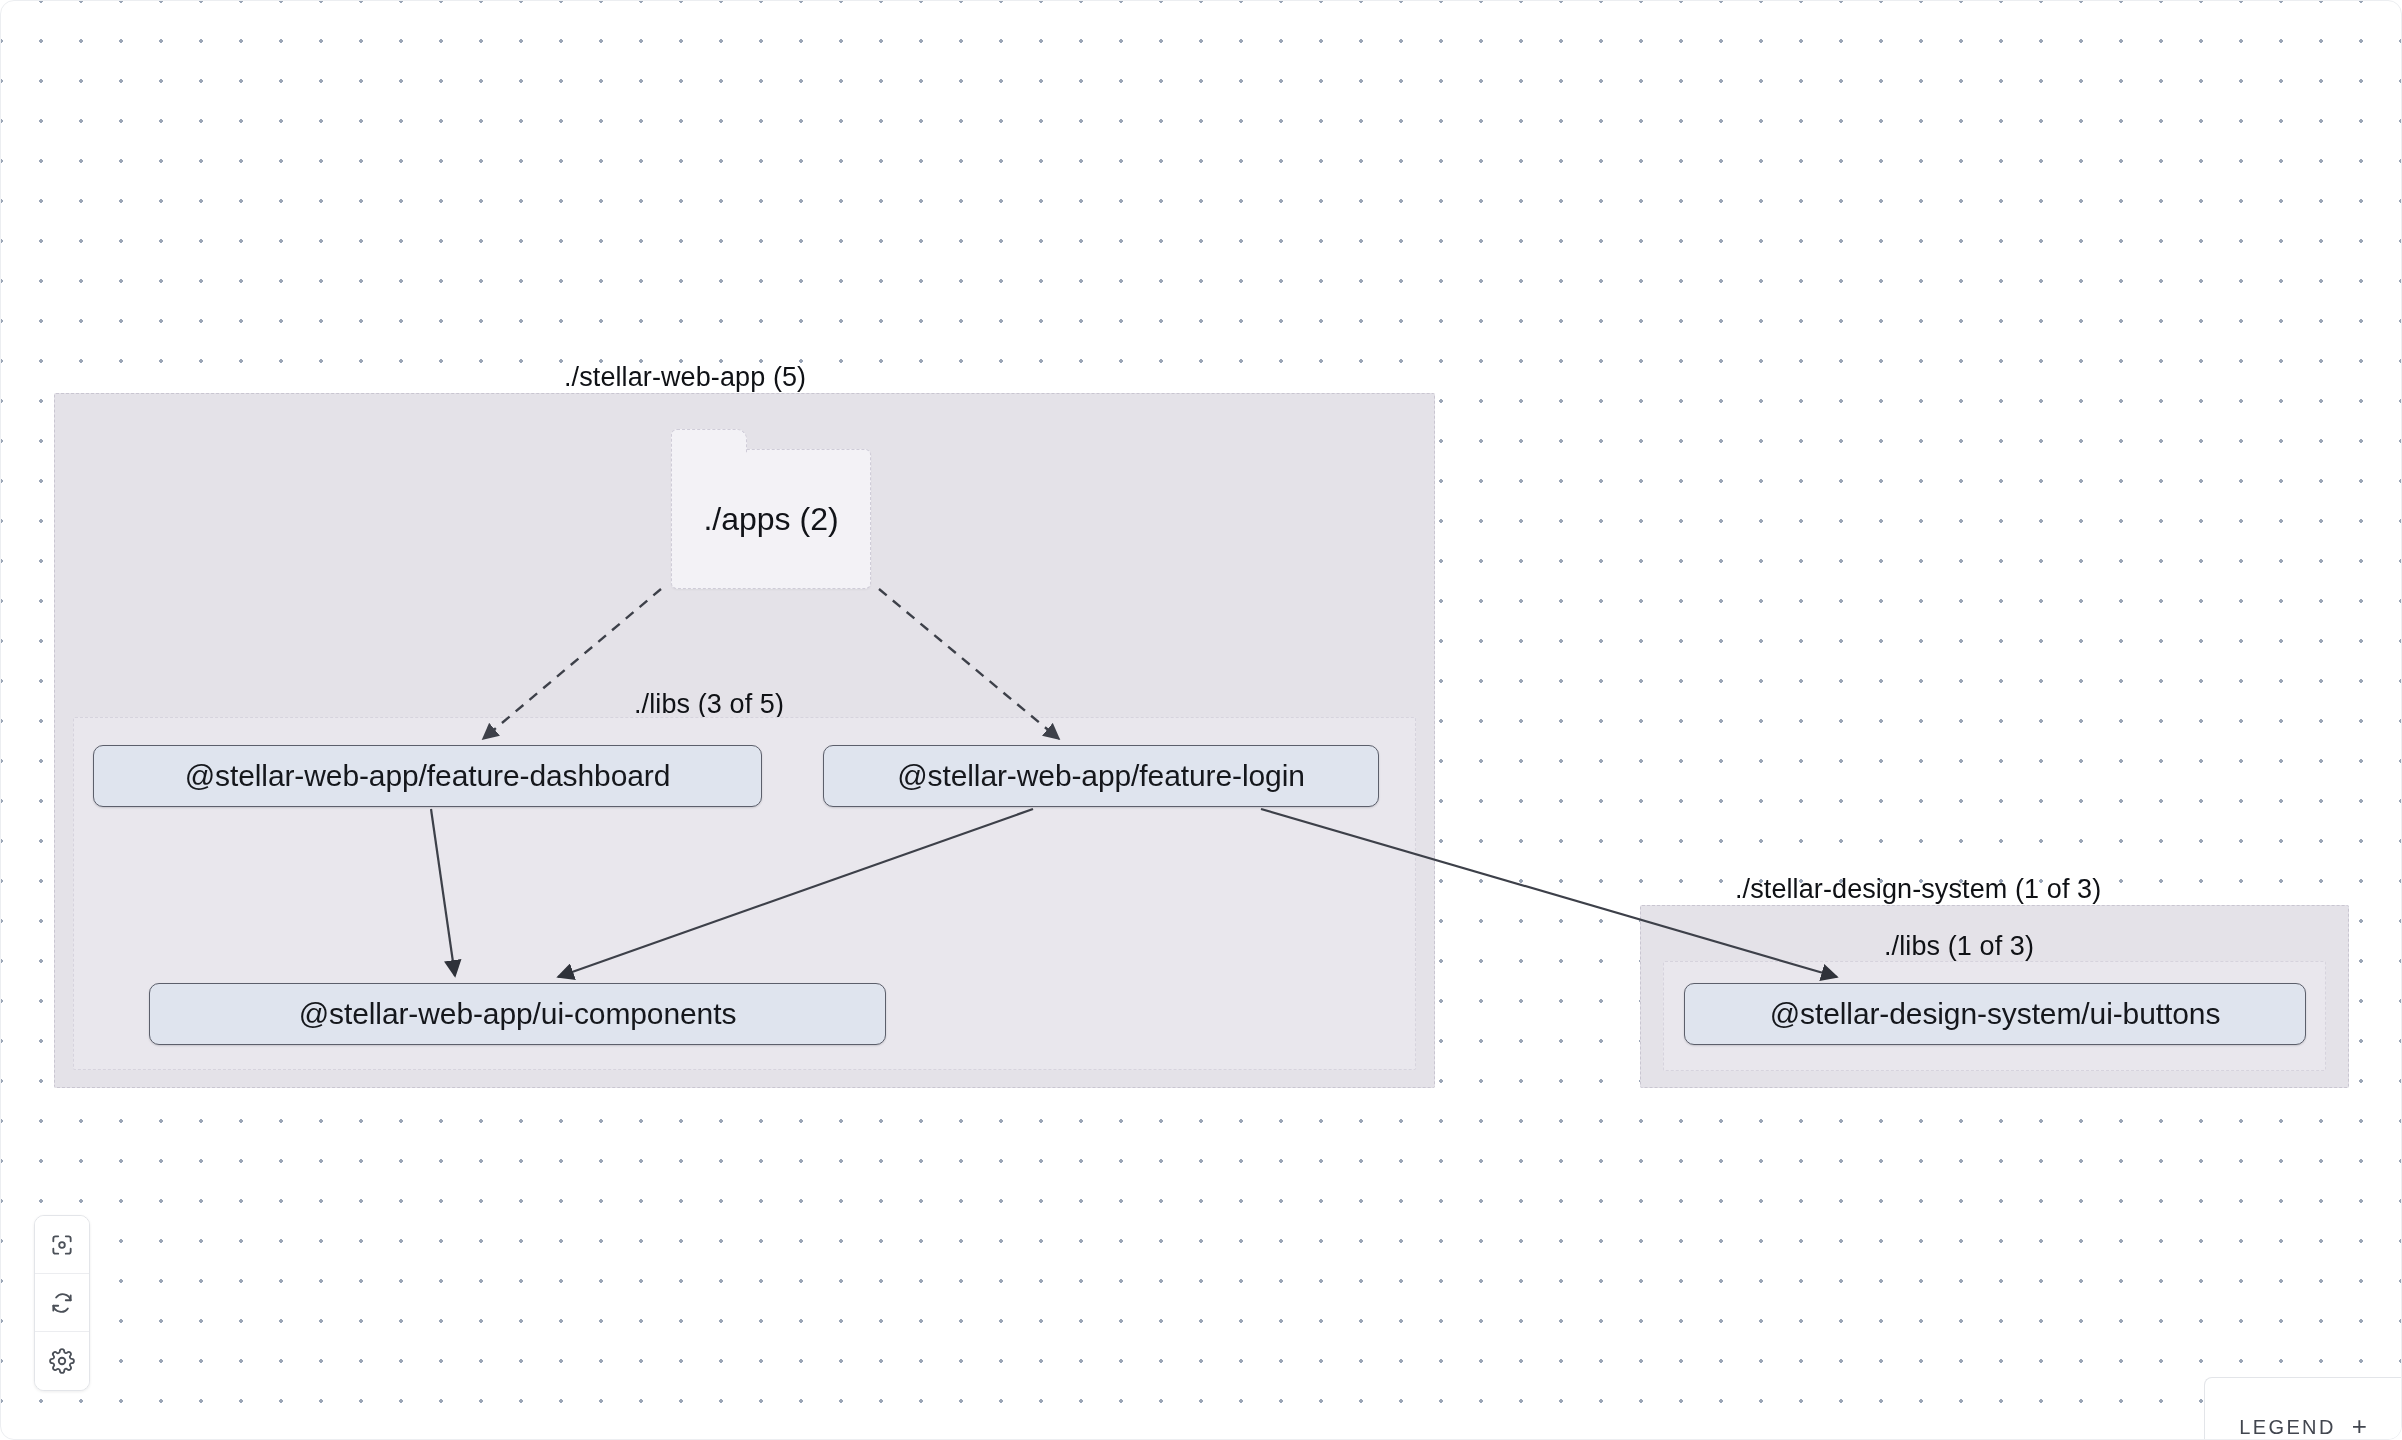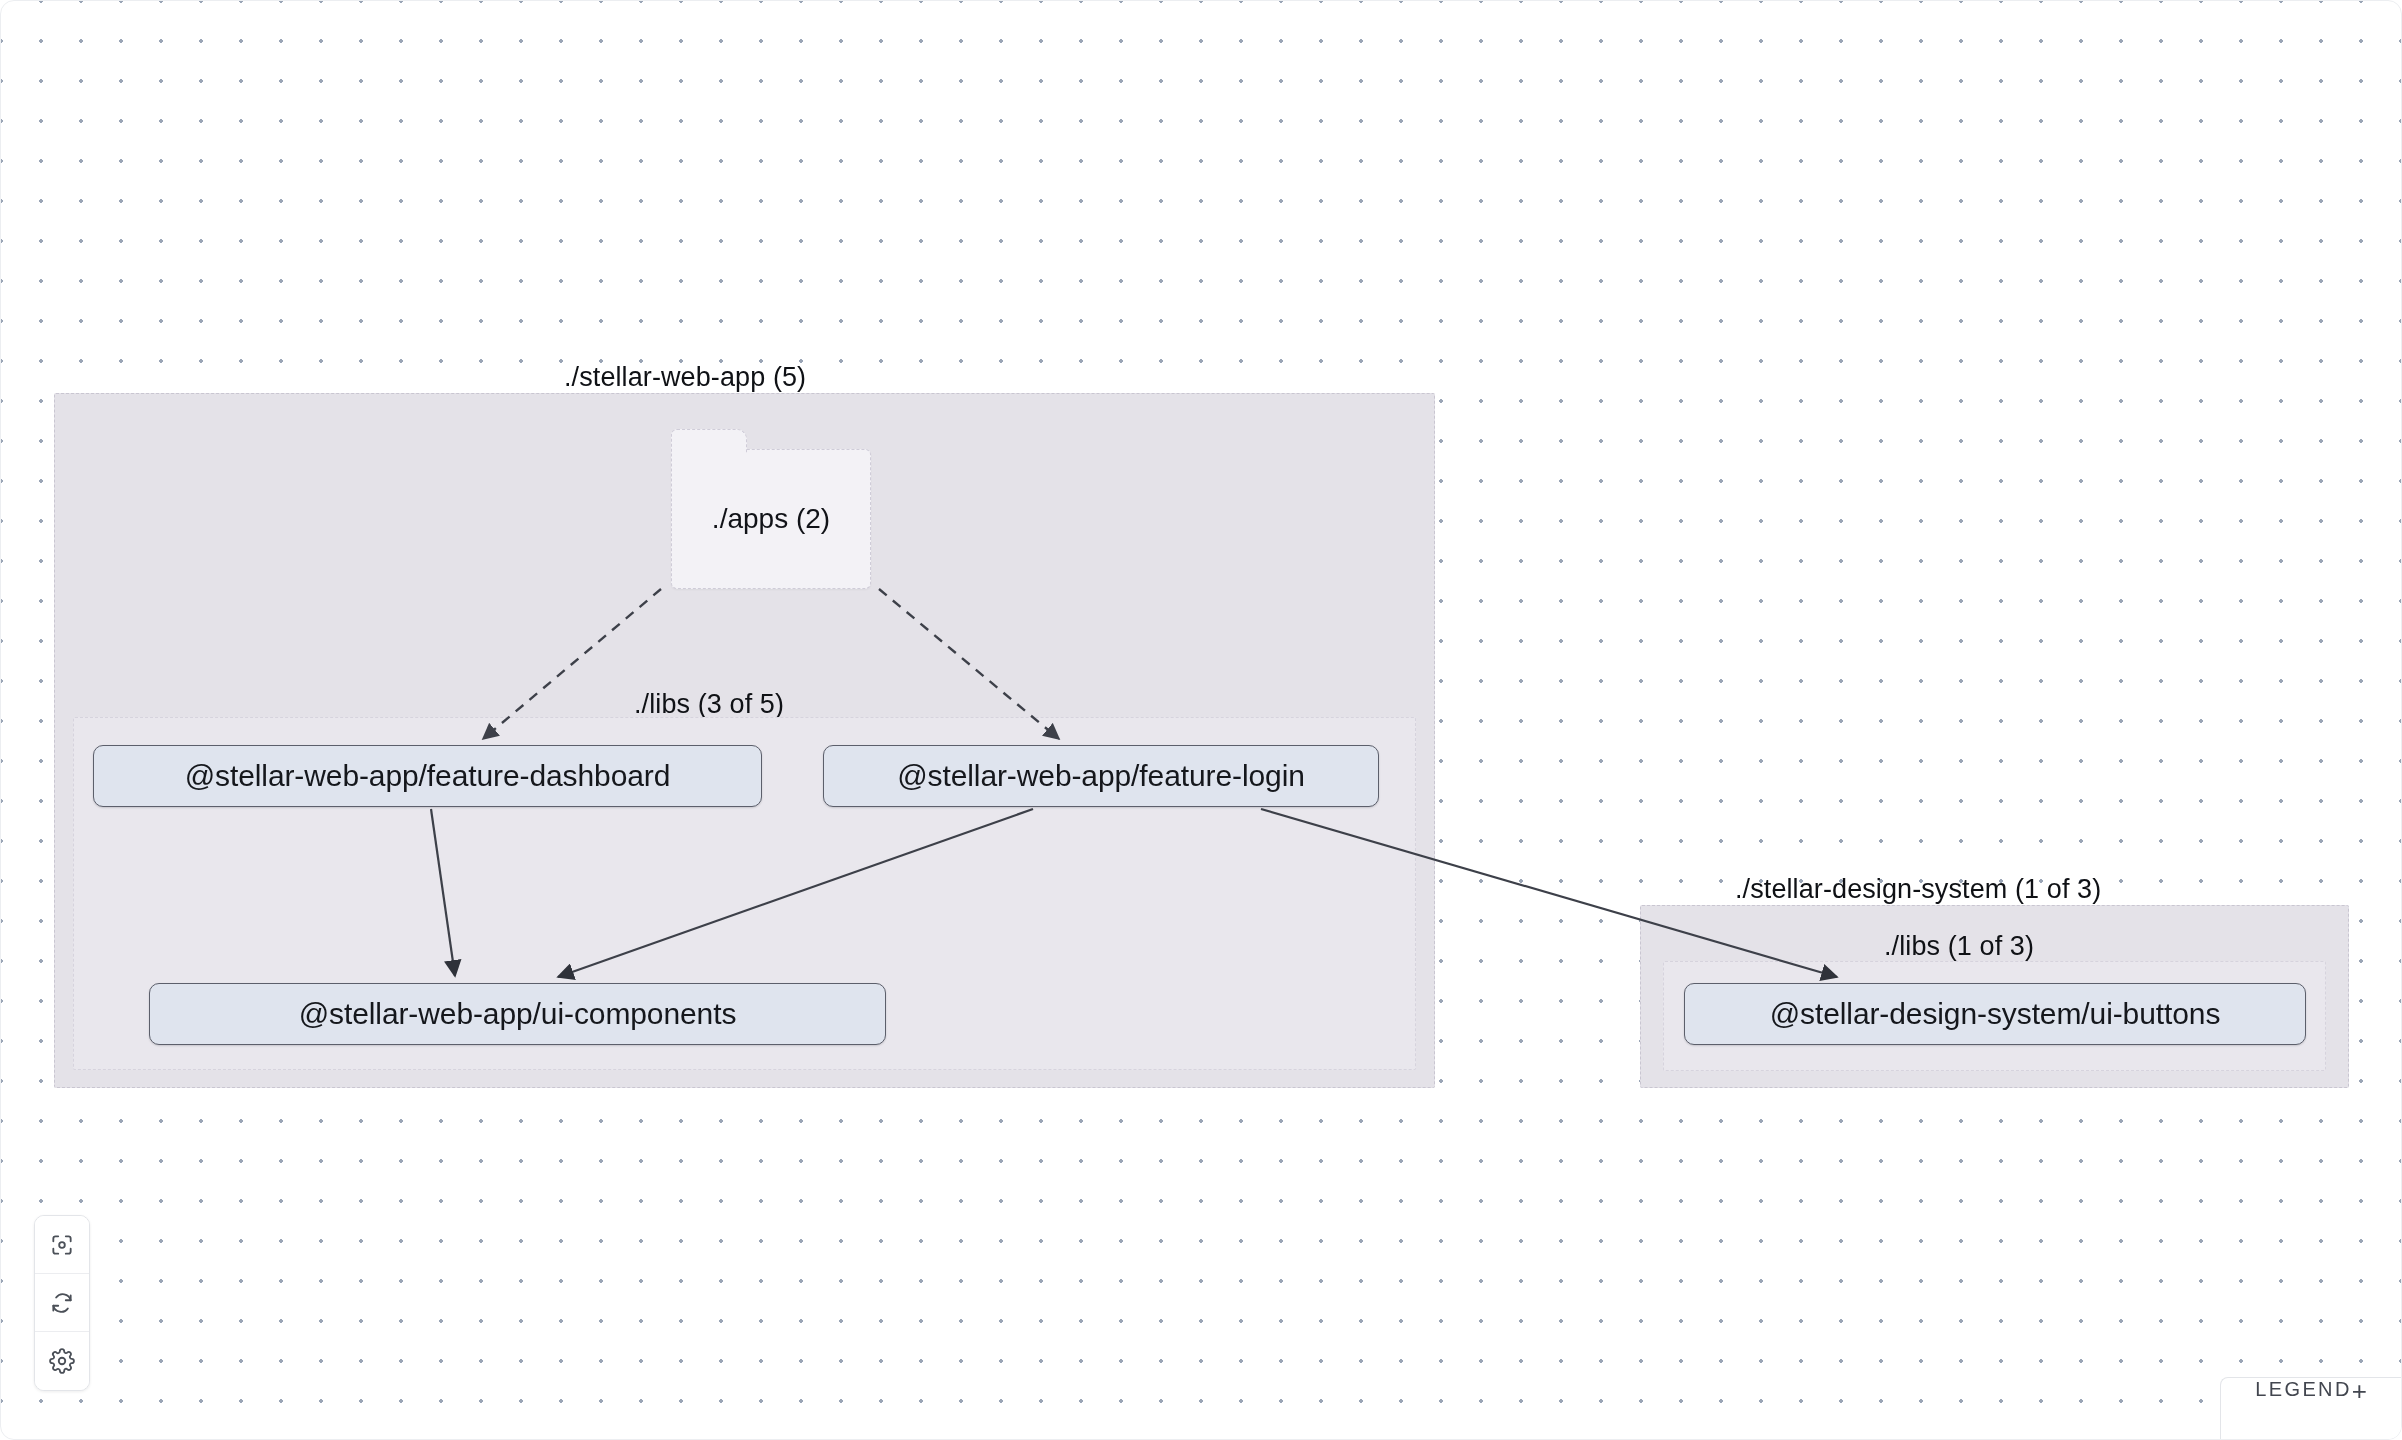--- a/index.html
+++ b/index.html
@@ -67,21 +67,21 @@
     border-radius: 6px 10px 0 0;
   }
   .folder-tab::after {
     content: "";
     position: absolute;
     left: 1px; right: 1px; bottom: -3px;
     height: 6px;
     background: #f3f2f6;
   }
   .folder-label {
-    font-size: 28px;
+    font-size: 32px;
     color: #111318;
     white-space: nowrap;
     position: relative;
     z-index: 2;
   }
 
   
   .node {
     position: absolute;
     background: #dfe4ee;
@@ -140,21 +140,22 @@
     right: 0;
     bottom: 0;
     height: 62px;
     padding: 0 34px;
     background: #ffffff;
     border: 1px solid #e3e5e9;
     border-right: none;
     border-bottom: none;
     border-radius: 8px 0 0 0;
     display: flex;
-    align-items: flex-start;
+    align-items: flex-end;
+    gap: 16px;
     cursor: pointer;
   }
   .legend-label {
     font-size: 20px;
     letter-spacing: 2.4px;
     color: #42464f;
   }
   .legend-plus {
     font-size: 26px;
     color: #42464f;

